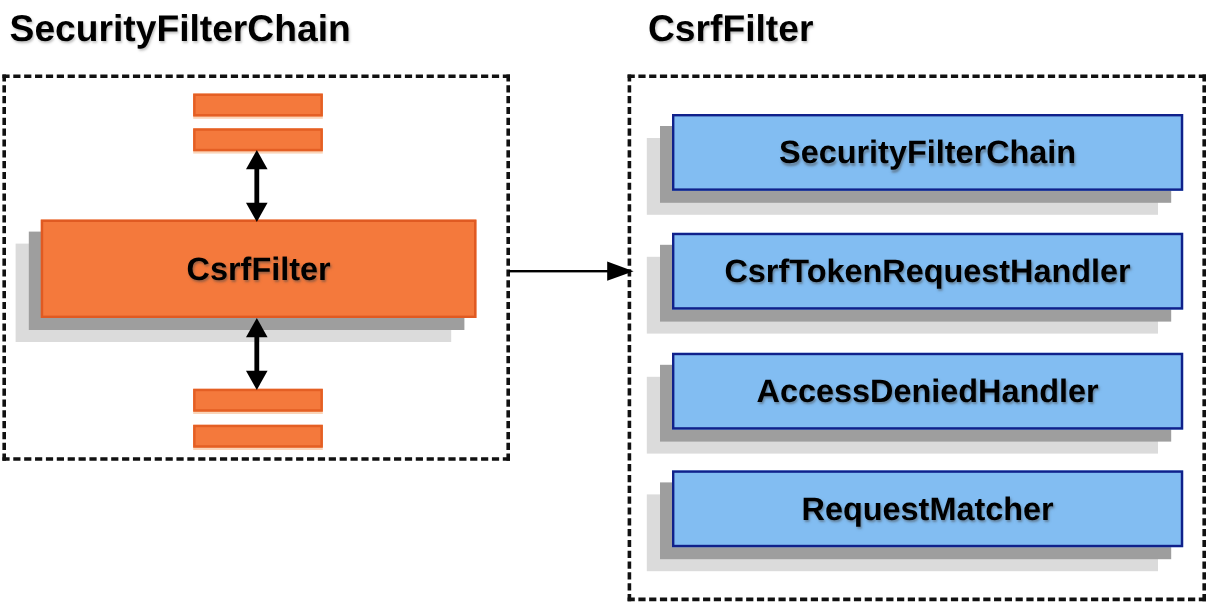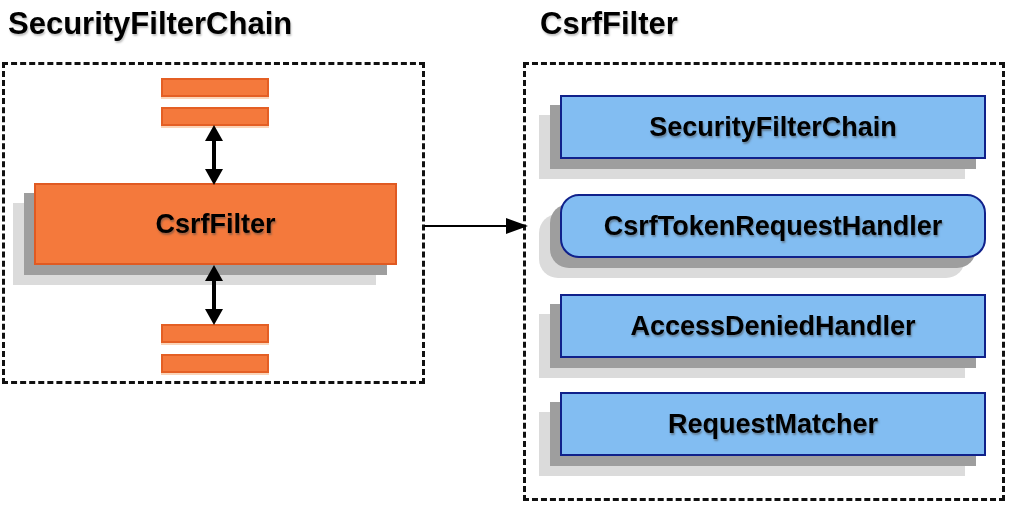--- a/index.html
+++ b/index.html
@@ -63,21 +63,21 @@
     position: absolute;
     left: 560px;
     width: 426px; height: 64px;
     background: #82bdf2;
     border: 2px solid #10218b;
     box-shadow: -10px 10px 0 0 #9e9e9e, -21px 20px 0 0 #dbdbdb;
     display: flex; align-items: center; justify-content: center;
     z-index: 2;
   }
   #component-box-1 { top: 95px; }
-  #component-box-2 { top: 194px; border-radius: 19px; }
+  #component-box-2 { top: 194px; }
   #component-box-3 { top: 294px; }
   #component-box-4 { top: 392px; }
   .component-box .box-label {
     font-size: 27px; font-weight: bold; color: #000;
     text-shadow: 1px 2px 2px rgba(70,70,70,0.5);
   }
 
   svg.arrow { position: absolute; overflow: visible; z-index: 3; }
   #double-arrow-top    { left: 202px; top: 125px; }
   #double-arrow-bottom { left: 202px; top: 265px; }

